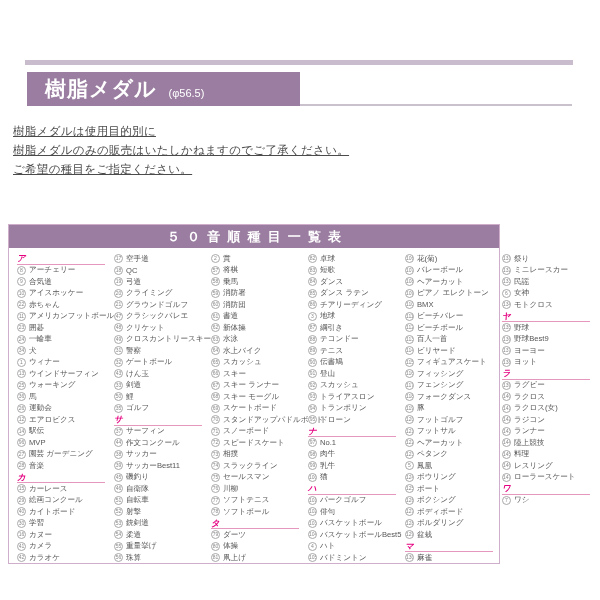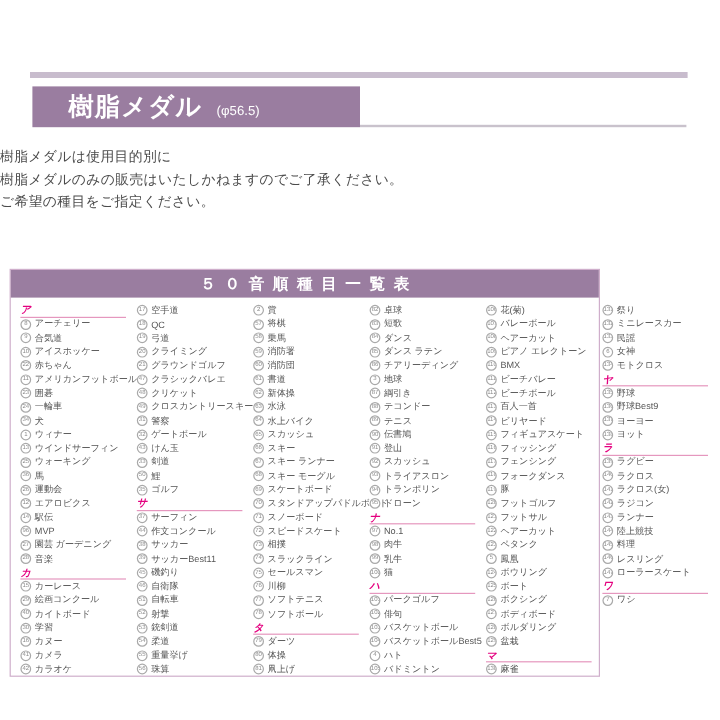--- a/index.html
+++ b/index.html
@@ -3,26 +3,26 @@
 <meta charset="utf-8">
 <style>
   * { margin:0; padding:0; box-sizing:border-box; }
   html,body { width:600px; height:600px; background:#fff;
     font-family:"Liberation Sans","DejaVu Sans",sans-serif; color:#4b4b4b; }
   .page { position:relative; width:600px; height:600px; overflow:hidden; }
 
   .top-strip { position:absolute; left:25px; top:60px; width:548px; height:5px; background:#c8bccd; }
 
   .title-bar { position:absolute; left:27px; top:72px; width:273px; height:34px;
-    background:#9a7da0; display:flex; align-items:center; padding-left:30px; }
+    background:#9a7da0; display:flex; align-items:center; padding-left:18px; }
   .title-bar .t { color:#fff; font-weight:bold; font-size:21px; letter-spacing:1px; }
   .title-bar .s { color:#fff; font-size:11px; margin-left:12px; margin-top:8px; }
   .title-rule { position:absolute; left:300px; top:104px; width:272px; height:2px; background:#c9c2cc; }
 
-  .intro { position:absolute; left:0; top:122px; width:575px; }
+  .intro { position:absolute; left:13px; top:122px; width:575px;text-decoration:underline; }
   .intro .line { font-size:11.5px; line-height:19px; color:#4b4b4b; letter-spacing:0.3px; }
 
   .table { position:absolute; left:8px; top:224px; width:492px; height:340px;
     border:1px solid #cfaecb; background:#fff; }
   .table-header { height:23px; background:#9a7da0; display:flex; align-items:center; justify-content:center; }
   .table-header .tt { color:#fff; font-weight:bold; font-size:13px; letter-spacing:0.55em; text-indent:0.55em; }
 
   .cols { display:flex; flex-direction:row; padding:5px 6px 4px 8px; }
   .col { width:97px; flex:0 0 97px; overflow:visible; }
   .item { display:flex; align-items:center; height:11.5px; white-space:nowrap; }

